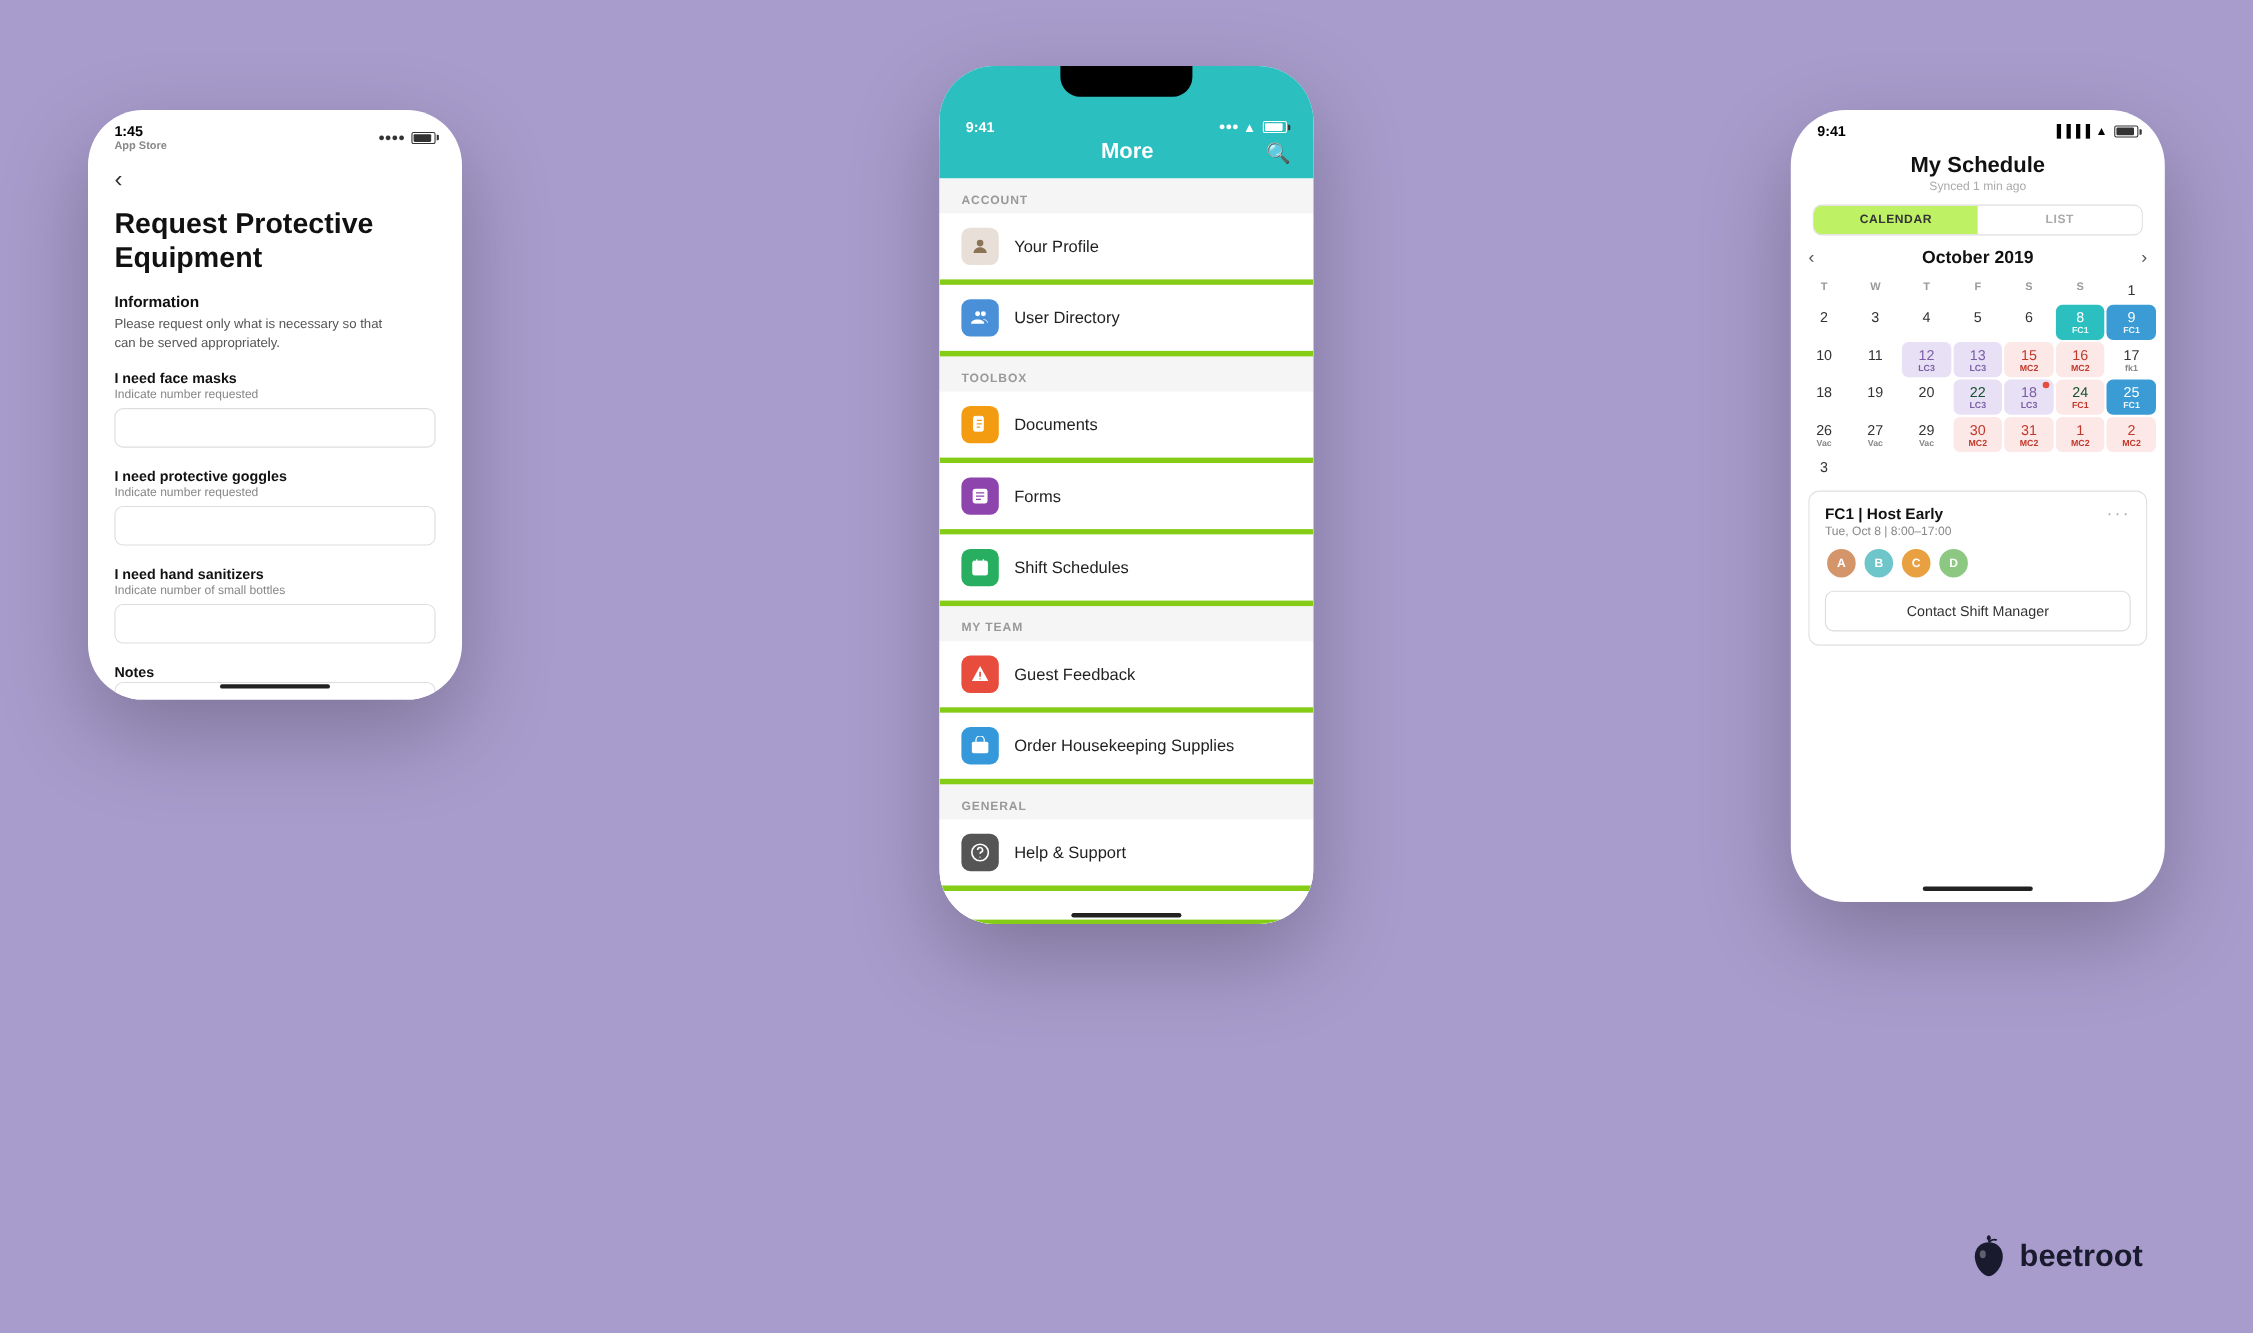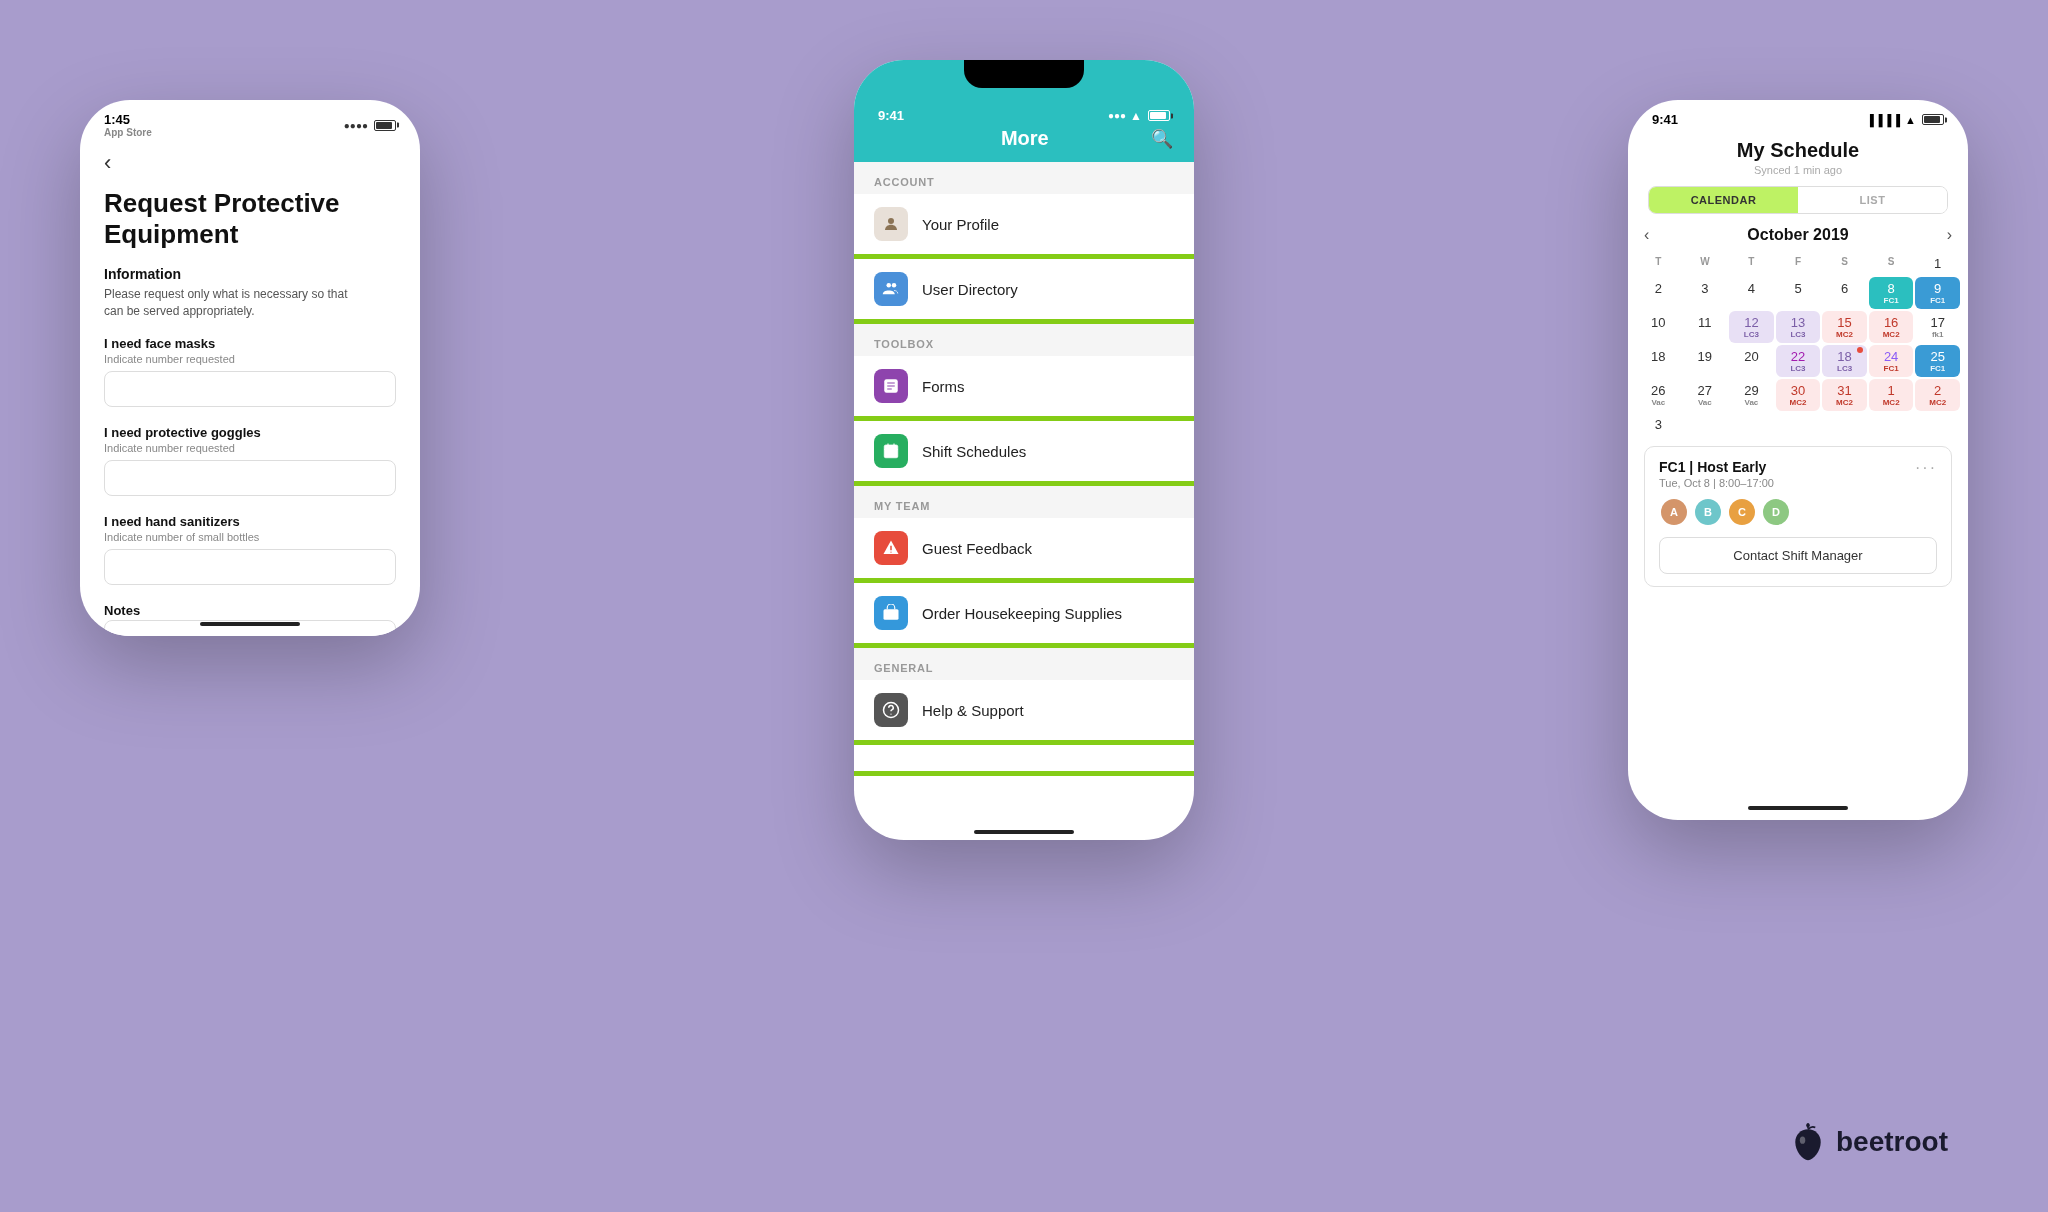--- a/index.html
+++ b/index.html
@@ -594,20 +594,30 @@
             <circle cx="16" cy="7" r="3"></circle>
             <path d="M1 19c0-3 3-5 8-5s8 2 8 5"></path>
             <path d="M16 14c2 0 5 1 5 4" stroke="white" fill="none"></path>
           </svg>
       </div>
       <span class="menu-item-label">User Directory</span>
     </div>
 
     <div class="menu-section-header">TOOLBOX</div>
     <div class="menu-item">
+      <div class="menu-icon menu-icon-docs">
+        <svg width="18" height="18" viewBox="0 0 24 24" fill="white">
+            <rect x="4" y="2" width="12" height="18" rx="2"></rect>
+            <path d="M8 7h6M8 11h6M8 15h4" stroke="#f39c12" stroke-width="1.5" fill="none"></path>
+            <rect x="4" y="2" width="12" height="18" rx="2" fill="none" stroke="white"></rect>
+          </svg>
+      </div>
+      <span class="menu-item-label">Documents</span>
+    </div>
+    <div class="menu-item">
       <div class="menu-icon menu-icon-forms">
         <svg width="18" height="18" viewBox="0 0 24 24" fill="white">
             <rect x="3" y="3" width="18" height="18" rx="3"></rect>
             <path d="M7 8h10M7 12h10M7 16h6" stroke="#8e44ad" stroke-width="1.5" fill="none"></path>
           </svg>
       </div>
       <span class="menu-item-label">Forms</span>
     </div>
     <div class="menu-item">
       <div class="menu-icon menu-icon-schedule">
@@ -764,30 +774,30 @@
     <div class="cal-cell">
         <span class="cal-cell-num">19</span>
         <span class="cal-badge"> </span>
       </div>
     <div class="cal-cell">
         <span class="cal-cell-num">20</span>
         <span class="cal-badge"> </span>
       </div>
 
     <div class="cal-cell cal-purple">
-        <span class="cal-cell-num" style="color:#a21caf">22</span>
+        <span class="cal-cell-num" style="color:#14532d">22</span>
         <span class="cal-badge" style="color:#7b5ea7">LC3</span>
       </div>
     <div class="cal-cell cal-purple" style="position:relative">
       <span class="cal-cell-num" style="color:#7b5ea7">18</span>
         <span class="cal-badge" style="color:#7b5ea7">LC3</span>
       <div class="cal-dot"></div>
     </div>
     <div class="cal-cell cal-pink">
-        <span class="cal-cell-num" style="color:#8b5cf6">24</span>
+        <span class="cal-cell-num" style="color:#14532d">24</span>
         <span class="cal-badge" style="color:#c0392b">FC1</span>
       </div>
     <div class="cal-cell cal-selected">
         <span class="cal-cell-num">25</span>
         <span class="cal-badge">FC1</span>
       </div>
     <div class="cal-cell">
         <span class="cal-cell-num">26</span>
         <span class="cal-badge" style="color:#888">Vac</span>
       </div>

